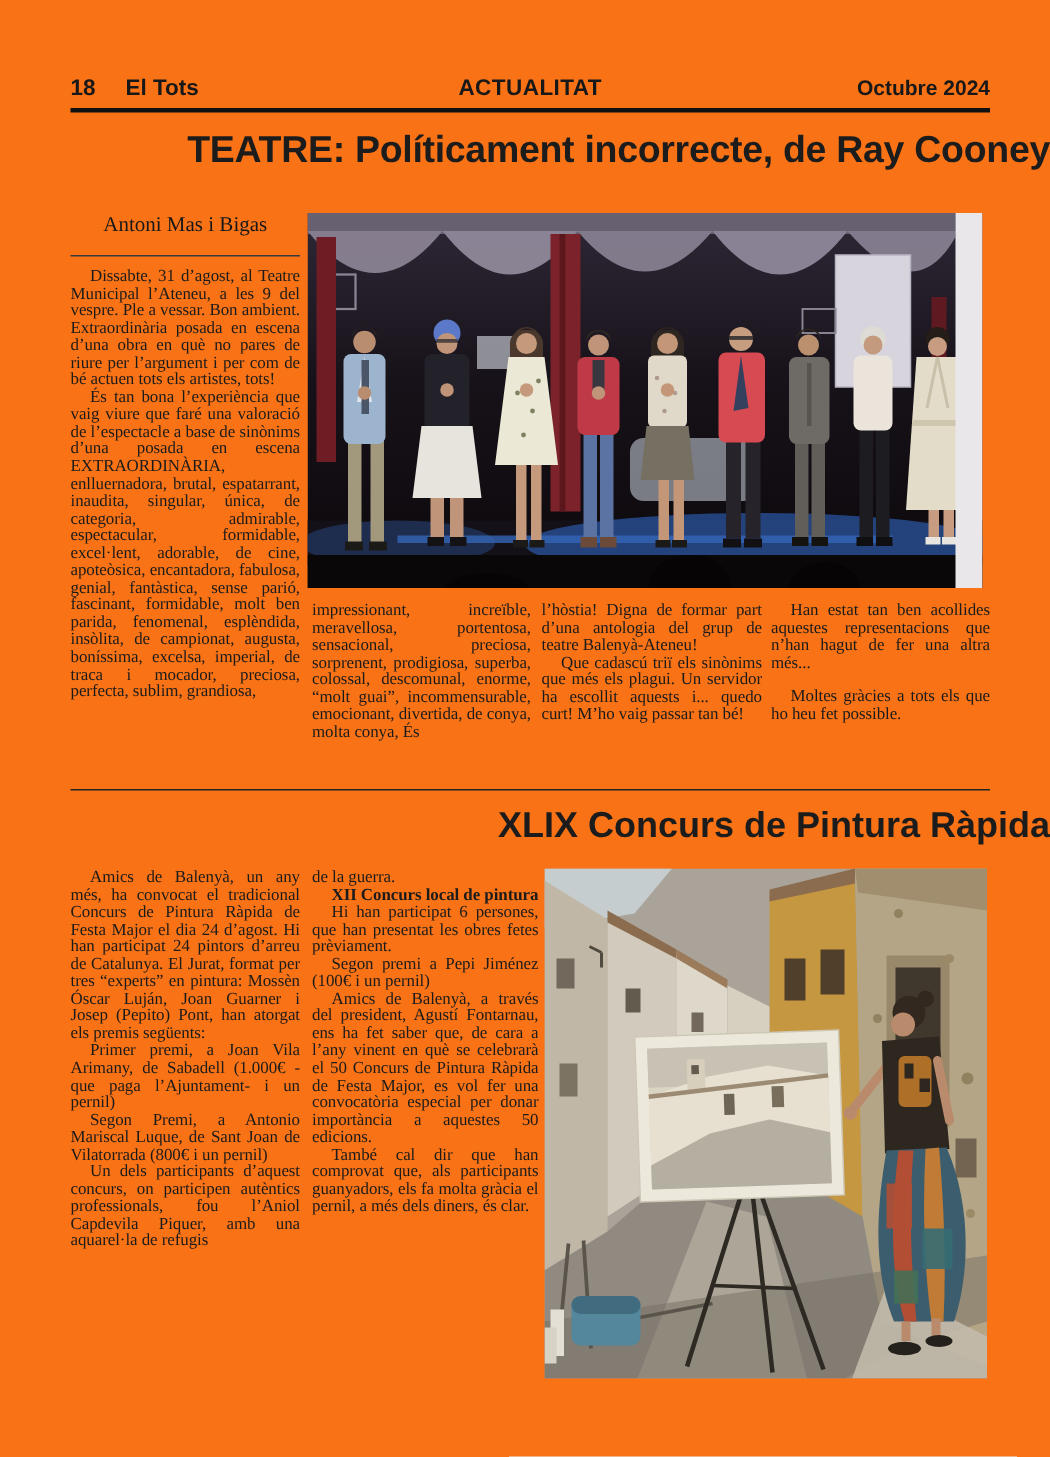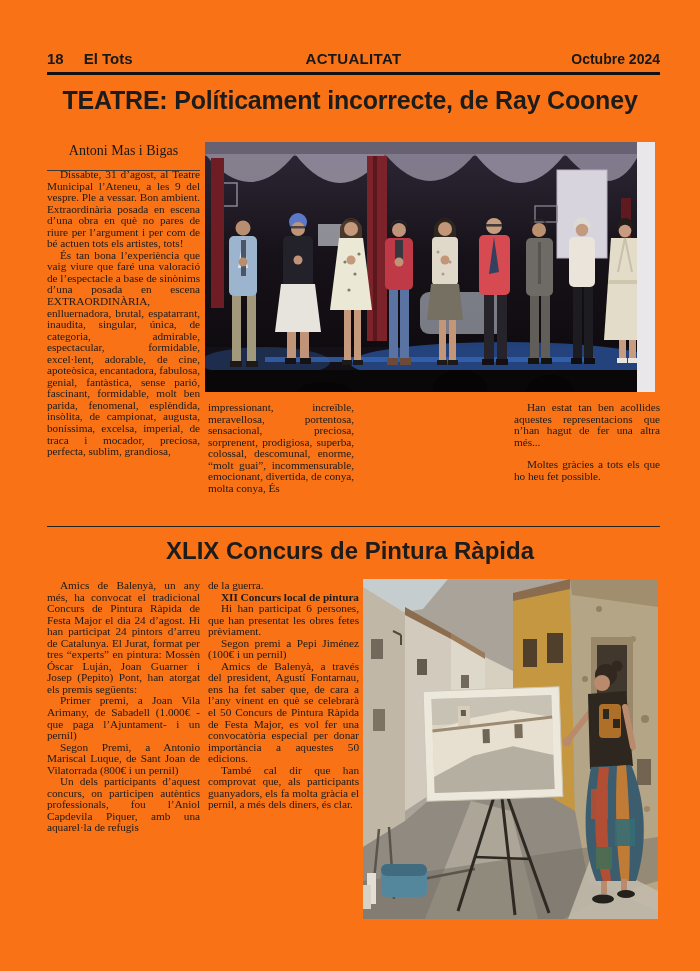--- a/index.html
+++ b/index.html
@@ -6,35 +6,35 @@
   .page{position:relative;width:700px;height:971px;background:#f97316;color:#181818;
         font-family:"Liberation Serif",serif;overflow:hidden;margin:0 auto;}
   
   .masthead{position:absolute;left:47px;top:50px;width:613px;display:flex;align-items:baseline;
             border-bottom:3px solid #101010;padding-bottom:5px;
             font-family:"Liberation Sans",sans-serif;font-weight:bold;font-size:15px;}
   .mh-left{display:flex;gap:20px;width:210px;}
   .mh-center{flex:1;text-align:center;letter-spacing:.3px;}
   .mh-right{width:210px;text-align:right;font-size:14px;}
   
-  .headline{position:absolute;left:0;width:700px;text-align:center;margin:0;
+  .headline{position:absolute;left:0;width:700px;text-align:right;margin:0;
             font-family:"Liberation Sans",sans-serif;font-weight:bold;color:#1c1c1c;}
   .headline1{top:86px;font-size:25px;letter-spacing:-.2px;}
   .headline2{top:537px;font-size:24px;}
   
   .byline-box{position:absolute;left:47px;top:143px;width:153px;text-align:center;
               font-size:14px;padding-bottom:11px;border-bottom:1.3px solid #3a3a3a;}
   
   .col{position:absolute;text-align:justify;font-size:11.3px;line-height:11.55px;
        color:#1b1b1b;letter-spacing:-.05px;}
   .col p{margin:0;text-indent:13px;}
   .col p.noindent{text-indent:0;}
   .col p.gap-top{margin-top:11px;}
   .subhead{font-weight:bold;margin:11px 0 11px 0;text-indent:13px;}
-  .a1c1{left:47px;top:169px;width:153px;}
+  .a1c1{left:47px;top:179px;width:153px;}
   .a1c2{left:208px;top:402px;width:146px;}
   .a1c3{left:361px;top:402px;width:147px;}
   .a1c4{left:514px;top:402px;width:146px;}
   .divider{position:absolute;left:47px;top:526px;width:613px;border:none;margin:0;
            border-top:1.6px solid #232323;}
   .a2c1{left:47px;top:580px;width:153px;}
   .a2c2{left:208px;top:580px;width:151px;}
   
   .photo{position:absolute;margin:0;padding:0;line-height:0;}
   .photo1{left:205px;top:142px;width:450px;height:250px;}
@@ -214,20 +214,24 @@
       <rect x="432" y="0" width="18" height="250" fill="#e9e7e9"></rect>
     </svg>
   </figure>
 
   <div class="col a1c1">
     <p>Dissabte, 31 d’agost, al Teatre Municipal l’Ateneu, a les 9 del vespre. Ple a vessar. Bon ambient. Extraordinària posada en escena d’una obra en què no pares de riure per l’argument i per com de bé actuen tots els artistes, tots!</p>
     <p>És tan bona l’experiència que vaig viure que faré una valoració de l’espectacle a base de sinònims d’una posada en escena EXTRAORDINÀRIA, enlluernadora, brutal, espatarrant, inaudita, singular, única, de categoria, admirable, espectacular, formidable, excel·lent, adorable, de cine, apoteòsica, encantadora, fabulosa, genial, fantàstica, sense parió, fascinant, formidable, molt ben parida, fenomenal, esplèndida, insòlita, de campionat, augusta, boníssima, excelsa, imperial, de traca i mocador, preciosa, perfecta, sublim, grandiosa,</p>
   </div>
   <div class="col a1c2">
     <p class="noindent">impressionant, increïble, meravellosa, portentosa, sensacional, preciosa, sorprenent, prodigiosa, superba, colossal, descomunal, enorme, “molt guai”, incommensurable, emocionant, divertida, de conya, molta conya, És</p>
+  </div>
+  <div class="col a1c3">
+    <p class="noindent">l’hòstia! Digna de formar part d’una antologia del grup de teatre Balenyà-Ateneu!</p>
+    <p>Que cadascú triï els sinònims que més els plagui. Un servidor ha escollit aquests i... quedo curt! M’ho vaig passar tan bé!</p>
   </div>
   <div class="col a1c4">
     <p>Han estat tan ben acollides aquestes representacions que n’han hagut de fer una altra més...</p>
     <p class="gap-top">Moltes gràcies a tots els que ho heu fet possible.</p>
   </div>
 
   <hr class="divider">
 
   <h2 class="headline headline2">XLIX Concurs de Pintura Ràpida</h2>
 

